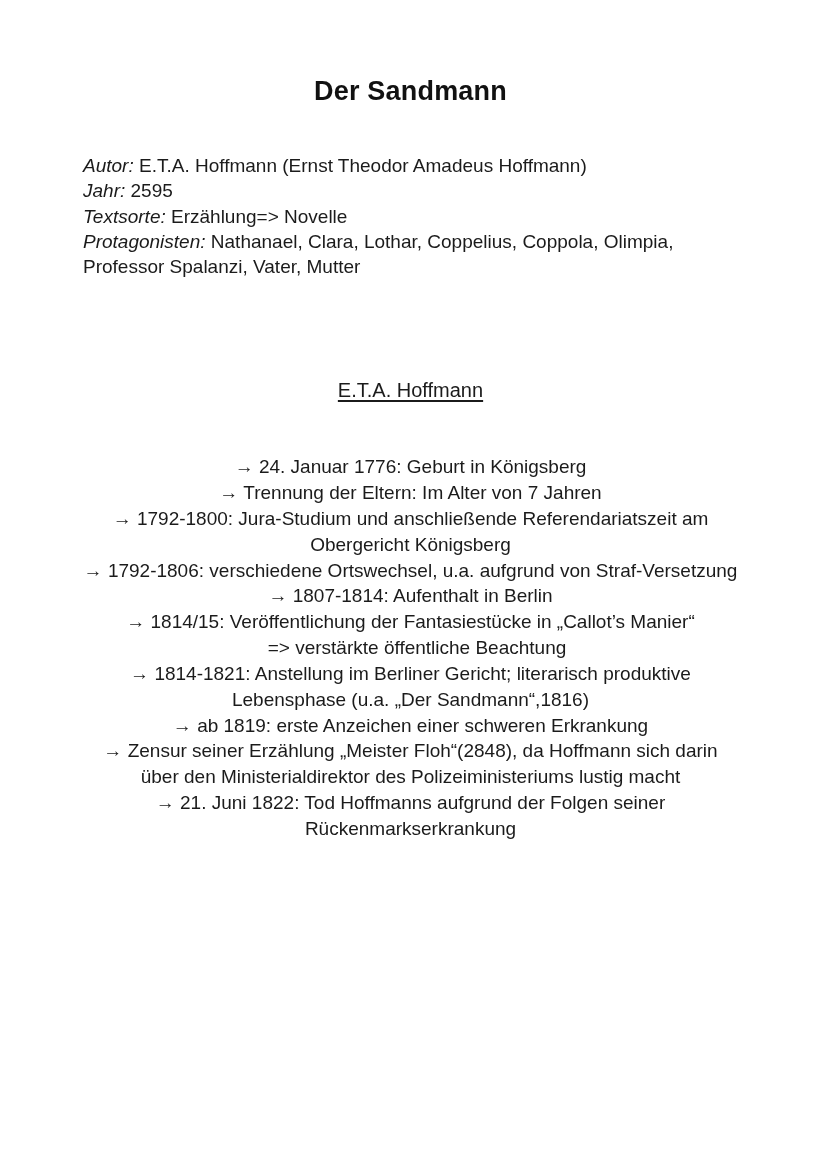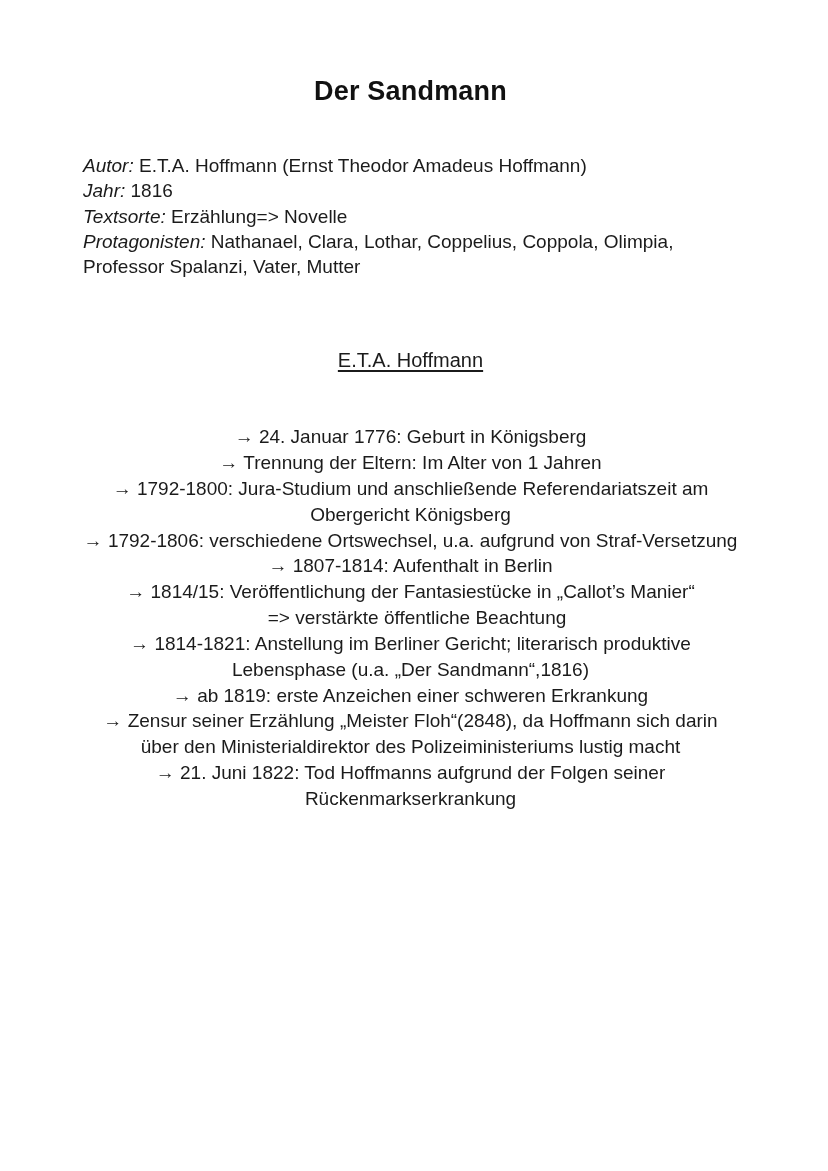--- a/index.html
+++ b/index.html
@@ -36,21 +36,21 @@
   }
   .meta-label {
     font-style: italic;
   }
   .section-heading {
     font-size: 20px;
     font-weight: normal;
     text-align: center;
     text-decoration: underline;
     text-underline-offset: 3px;
-    margin: 70px 0 52px 0;
+    margin: 100px 0 52px 0;
     color: #1b1b1b;
   }
   .timeline {
     margin: 0;
     text-align: center;
   }
   .tl-item {
     font-size: 19px;
     line-height: 1.36;
     margin: 0;
@@ -63,30 +63,30 @@
   }
 </style>
 </head>
 <body>
 
 <div class="page">
   <h1 class="doc-title">Der Sandmann</h1>
 
   <div class="meta-block" id="meta-block">
       <p class="meta-line"><span class="meta-label">Autor:</span> <span>E.T.A. Hoffmann (Ernst Theodor Amadeus Hoffmann)</span></p>
-      <p class="meta-line"><span class="meta-label">Jahr:</span> <span>1816</span></p>
+      <p class="meta-line"><span class="meta-label">Jahr:</span> <span>2595</span></p>
       <p class="meta-line"><span class="meta-label">Textsorte:</span> <span>Erzählung=&gt; Novelle</span></p>
       <p class="meta-line"><span class="meta-label">Protagonisten:</span> <span>Nathanael, Clara, Lothar, Coppelius, Coppola, Olimpia, Professor Spalanzi, Vater, Mutter</span></p>
     </div>
 
   <h2 class="section-heading">E.T.A. Hoffmann</h2>
 
   <div class="timeline" id="timeline">
       <div class="tl-item"><span class="marker">→</span> <span>24. Januar 1776: Geburt in Königsberg</span></div>
-      <div class="tl-item"><span class="marker">→</span> <span>Trennung der Eltern: Im Alter von 1 Jahren</span></div>
+      <div class="tl-item"><span class="marker">→</span> <span>Trennung der Eltern: Im Alter von 7 Jahren</span></div>
       <div class="tl-item"><span class="marker">→</span> <span>1792-1800: Jura-Studium und anschließende Referendariatszeit am Obergericht Königsberg</span></div>
       <div class="tl-item"><span class="marker">→</span> <span>1792-1806: verschiedene Ortswechsel, u.a. aufgrund von Straf-Versetzung</span></div>
       <div class="tl-item"><span class="marker">→</span> <span>1807-1814: Aufenthalt in Berlin</span></div>
       <div class="tl-item"><span class="marker">→</span> <span>1814/15: Veröffentlichung der Fantasiestücke in „Callot’s Manier“</span></div>
       <div class="tl-item indent"><span class="marker">=&gt;</span> <span>verstärkte öffentliche Beachtung</span></div>
       <div class="tl-item"><span class="marker">→</span> <span>1814-1821: Anstellung im Berliner Gericht; literarisch produktive Lebensphase (u.a. „Der Sandmann“,1816)</span></div>
       <div class="tl-item"><span class="marker">→</span> <span>ab 1819: erste Anzeichen einer schweren Erkrankung</span></div>
       <div class="tl-item"><span class="marker">→</span> <span>Zensur seiner Erzählung „Meister Floh“(2848), da Hoffmann sich darin über den Ministerialdirektor des Polizeiministeriums lustig macht</span></div>
       <div class="tl-item"><span class="marker">→</span> <span>21. Juni 1822: Tod Hoffmanns aufgrund der Folgen seiner Rückenmarkserkrankung</span></div>
     </div>

